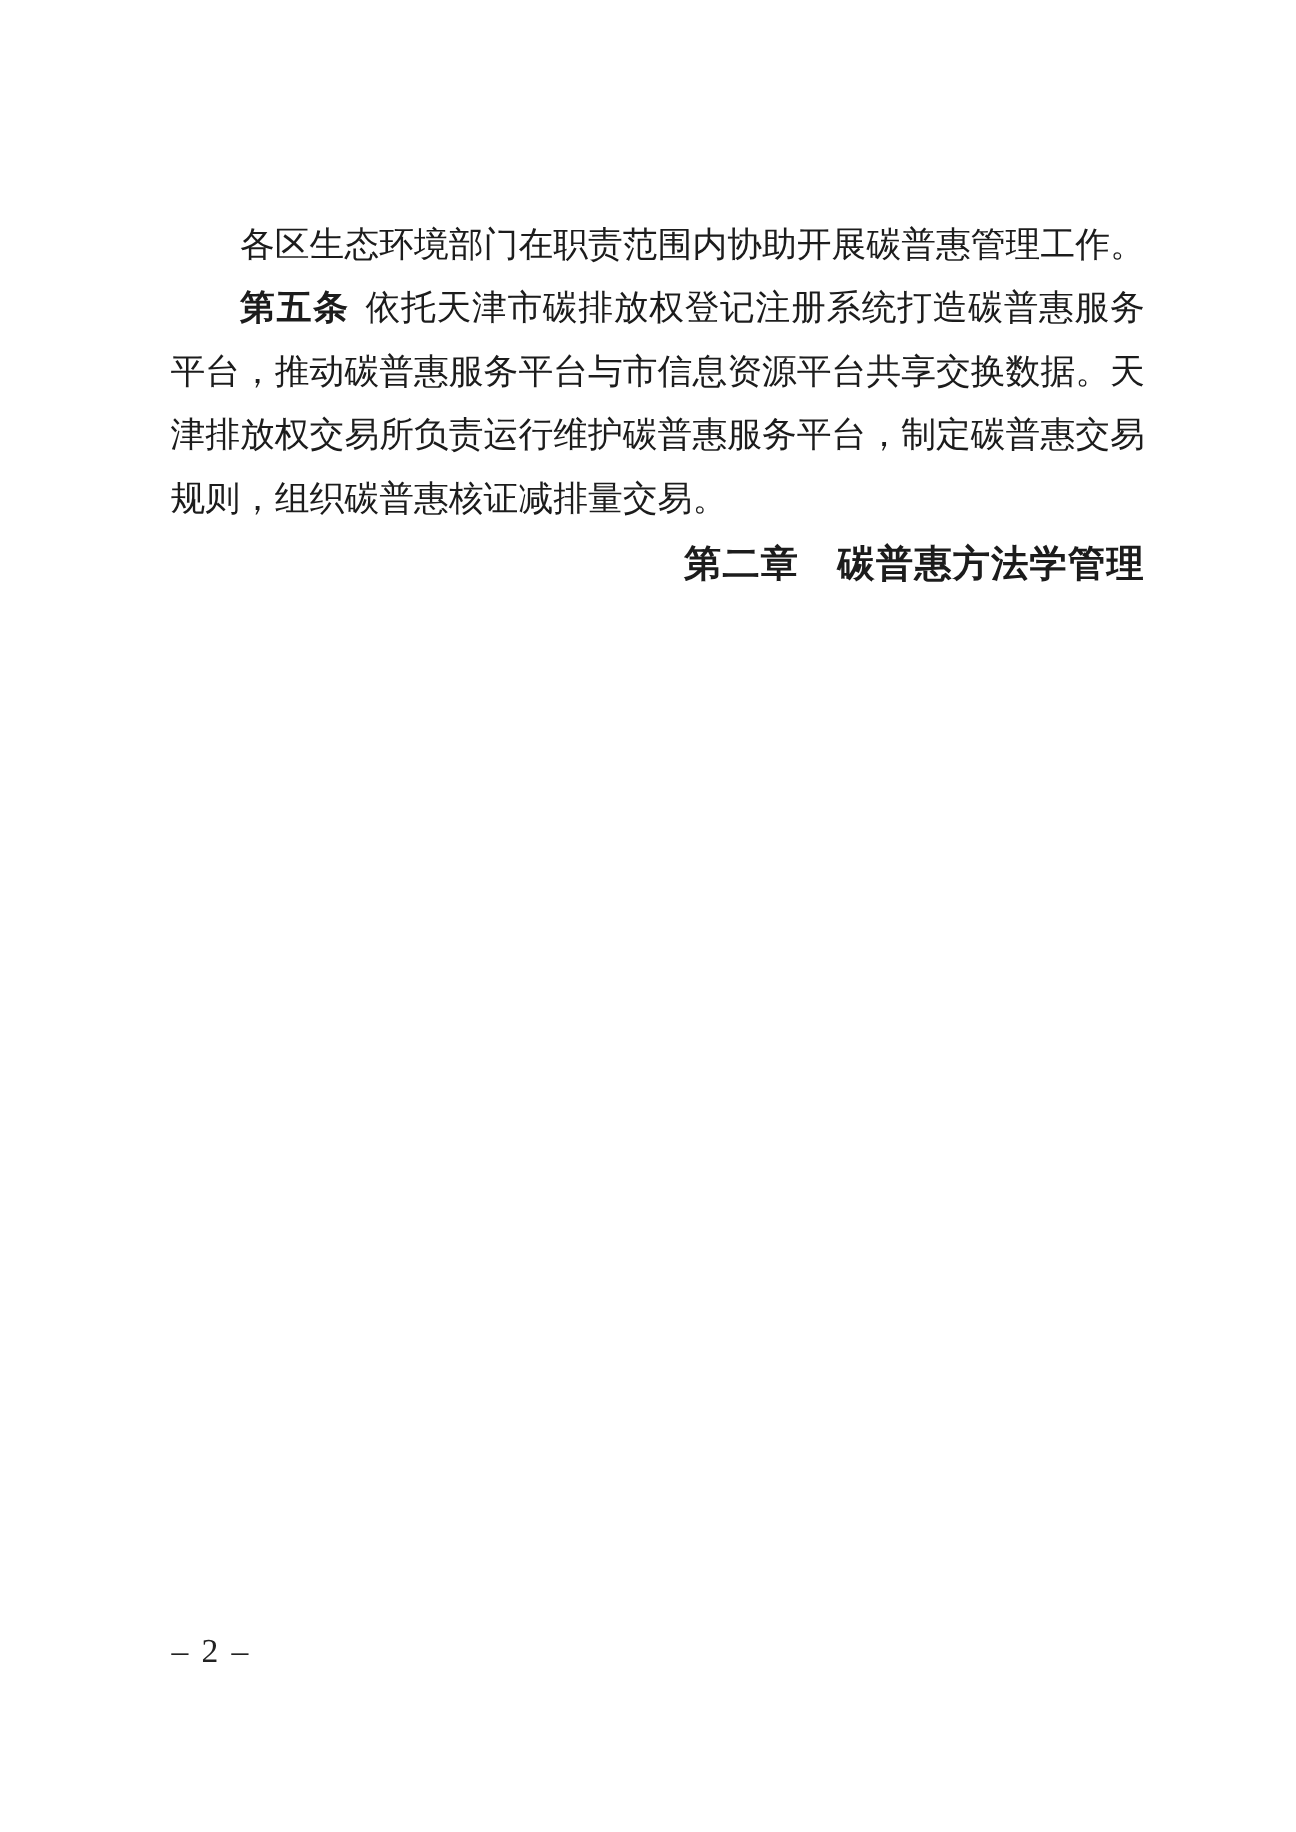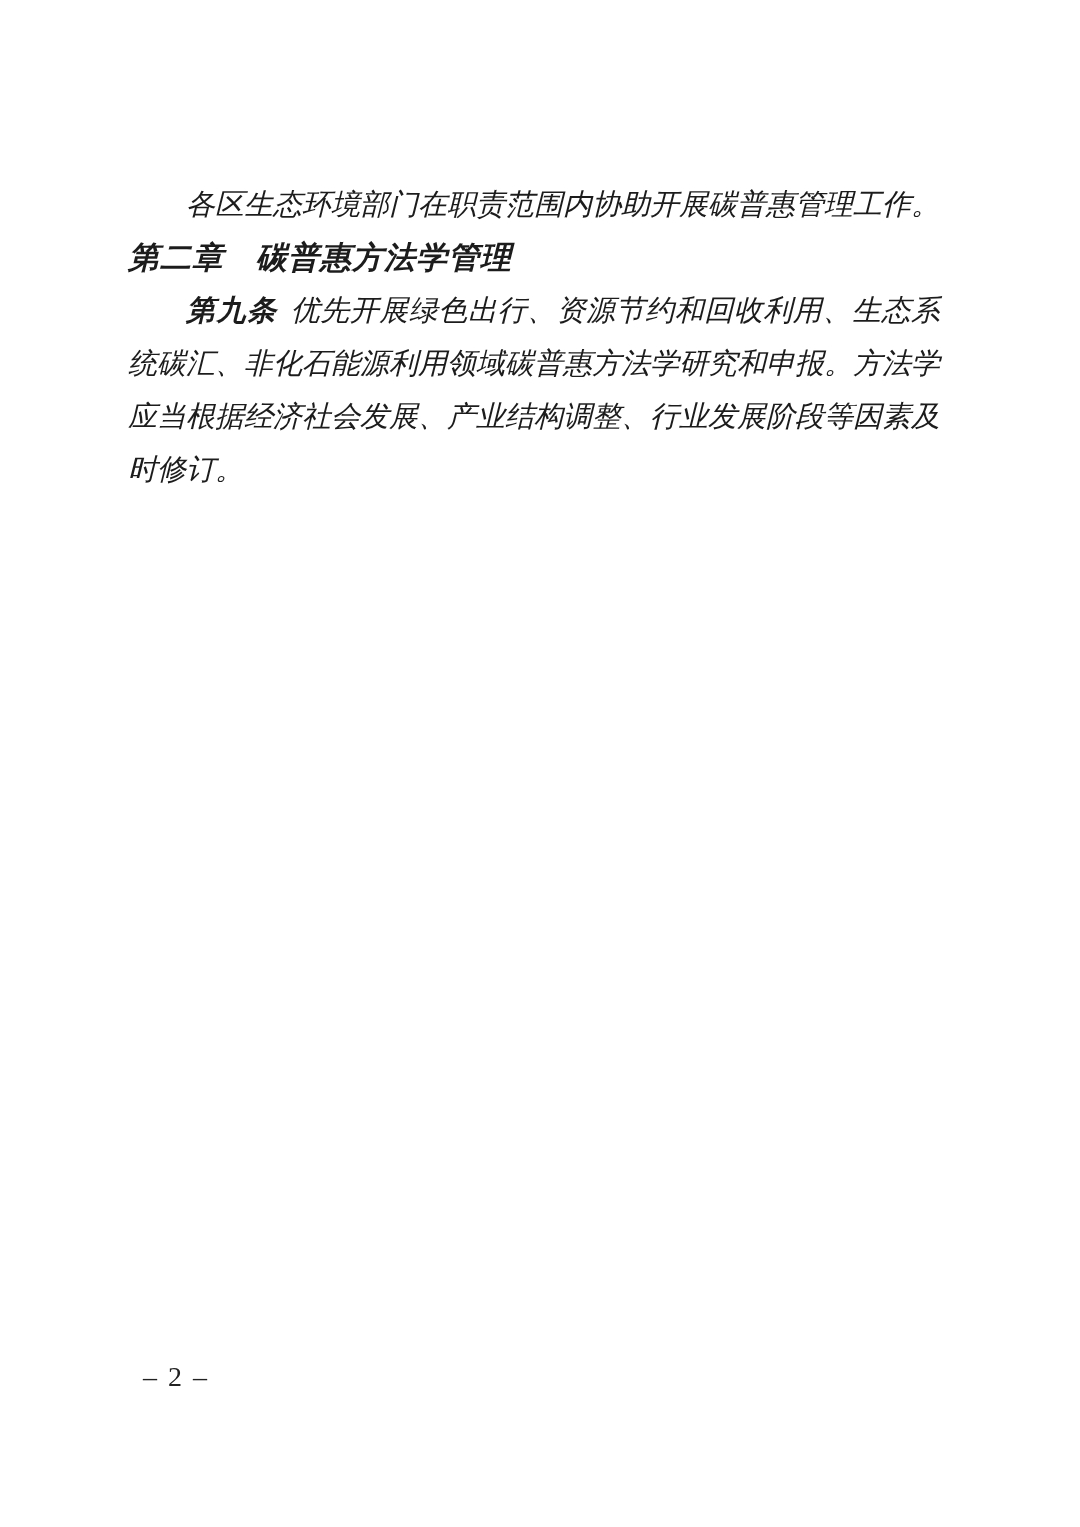--- a/index.html
+++ b/index.html
@@ -15,46 +15,45 @@
     font-family: "Liberation Serif", serif;
     color: #1c1c1c;
   }
   .page {
     position: absolute;
     inset: 0;
     background: #ffffff;
   }
   .content {
     position: absolute;
-    left: 128px;
+    left: 142px;
     top: 178px;
     width: 812px;
     font-size: 29px;
     line-height: 53px;
     text-align: justify;
     text-justify: inter-character;
     letter-spacing: 0;
-    font-style: italic;
   }
   .para {
     margin: 0;
     padding: 0;
     text-indent: 2em;
   }
   .article-label {
     font-family: "Liberation Sans", sans-serif;
     font-weight: 700;
     margin-right: 0.45em;
     letter-spacing: 1px;
   }
   .chapter-heading {
     margin: 0;
     padding: 0;
     text-indent: 0;
-    text-align: left;
+    text-align: right;
     font-family: "Liberation Sans", sans-serif;
     font-weight: 700;
     font-size: 31px;
     line-height: 53px;
     letter-spacing: 1px;
   }
   .page-footer {
     position: absolute;
     left: 143px;
     top: 1362px;
@@ -67,27 +66,27 @@
 </head>
 <body>
 
 <main class="page">
 
   <section class="content">
 
     <p class="para"><span>各区生态环境部门在职责范围内协助开展碳普惠管理工作。</span></p>
 
 
+    <p class="para"><span class="article-label">第五条</span><span>依托天津市碳排放权登记注册系统打造碳普惠服务平台，推动碳普惠服务平台与市信息资源平台共享交换数据。天津排放权交易所负责运行维护碳普惠服务平台，制定碳普惠交易规则，组织碳普惠核证减排量交易。</span></p>
 
 
 
     <h2 class="chapter-heading">第二章　碳普惠方法学管理</h2>
 
 
-    <p class="para"><span class="article-label">第九条</span><span>优先开展绿色出行、资源节约和回收利用、生态系统碳汇、非化石能源利用领域碳普惠方法学研究和申报。方法学应当根据经济社会发展、产业结构调整、行业发展阶段等因素及时修订。</span></p>
 
   </section>
 
   <footer class="page-footer">
     <span>– 2 –</span>
   </footer>
 
 </main>
 
 </body></html>

